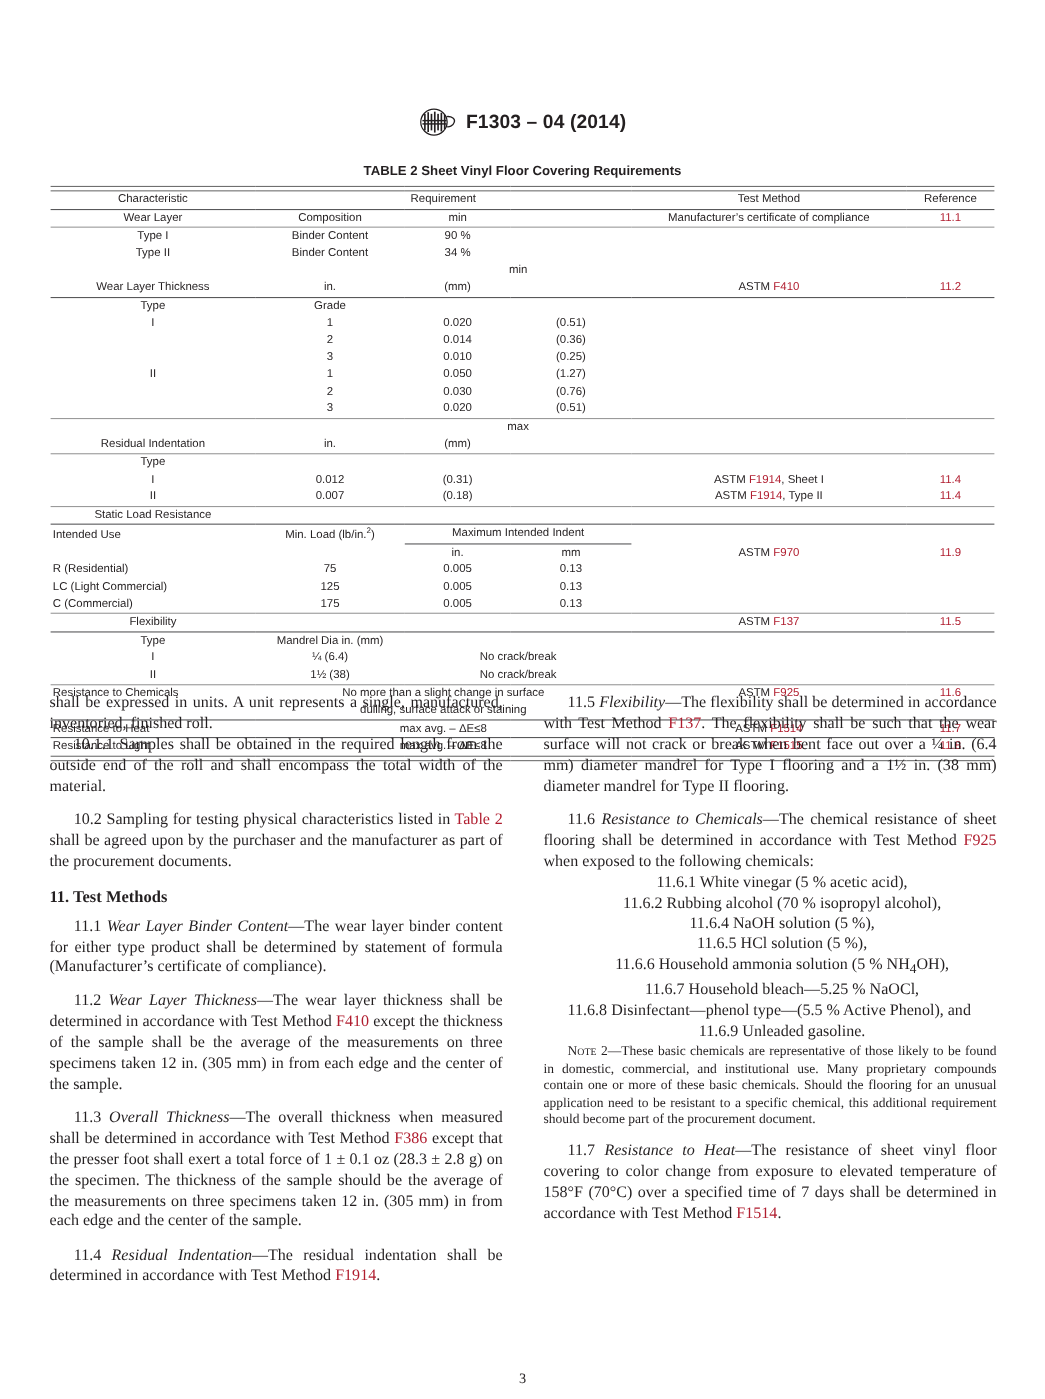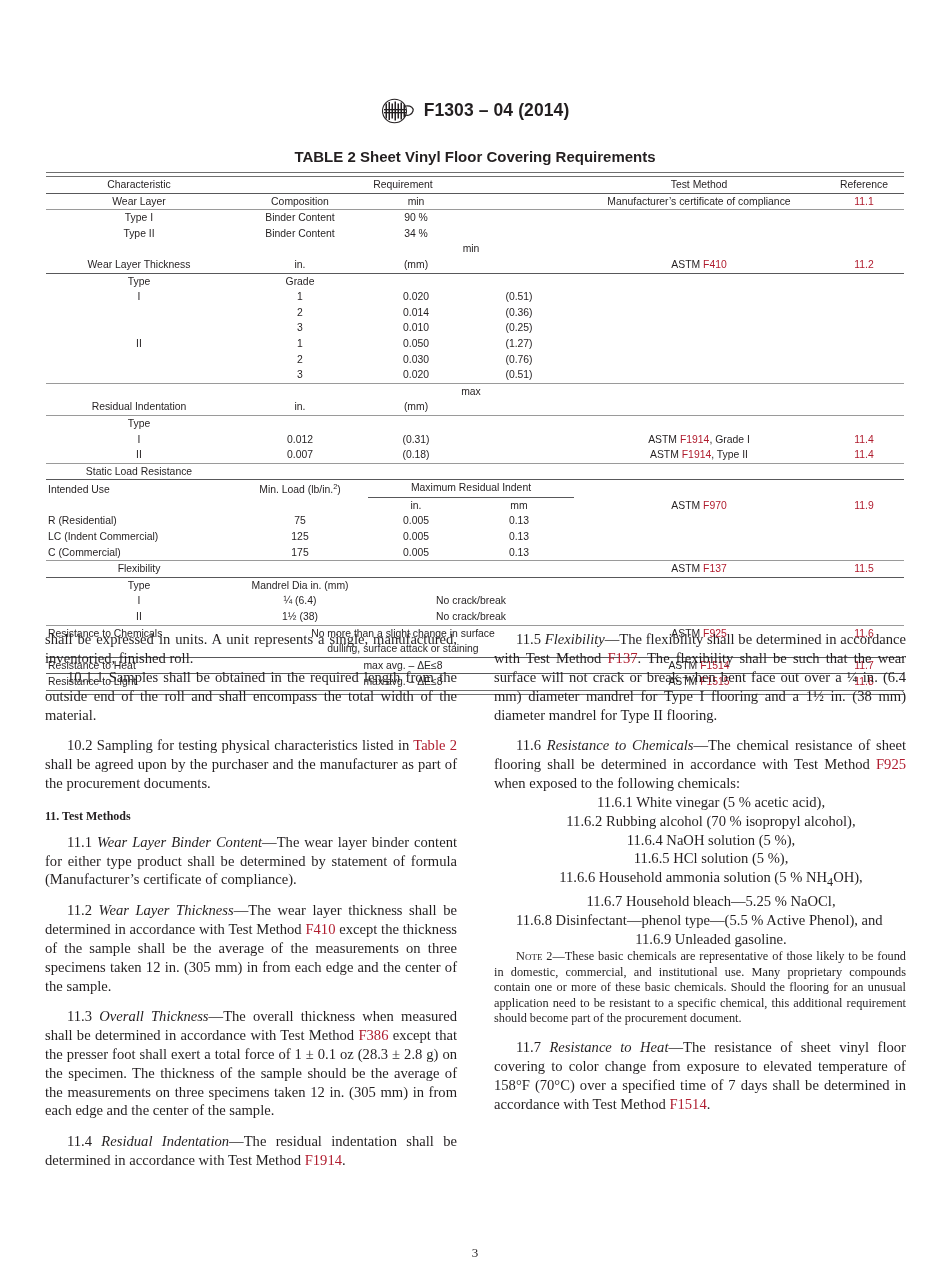--- a/index.html
+++ b/index.html
@@ -51,21 +51,21 @@
 
   
   .table-wrap {
     margin: 0 auto;
     width: 858px;
     padding-top: 22px;
   }
   .table-caption {
     font-family: "Liberation Sans", sans-serif;
     font-weight: bold;
-    font-size: 15px;
+    font-size: 12px;
     text-align: center;
     margin-bottom: 7px;
     color: #231f20;
   }
   table.t2 {
     width: 858px;
     border-collapse: collapse;
     font-family: Liberation Sans, sans-serif;
     font-size: 10.4px;
     color: #231f20;
@@ -141,21 +141,21 @@
     text-indent: 22px;
     text-align: justify;
     text-justify: inter-word;
     hyphens: auto;
   }
   .col p.noind { text-indent: 0; }
   .col p.gap { margin-top: 11.5px; }
   .col h3 {
     font-family: "Liberation Serif", serif;
     font-weight: bold;
-    font-size: 12px;
+    font-size: 15px;
     margin: 14px 0 7px 0;
     text-indent: 0;
     text-align: left;
   }
   .col .it { font-style: italic; }
   .col .lnk { color: #b01c2e; }
   .nolist p { text-indent: 22px; margin: 0; text-align: center; }
   .note {
     font-size: 12.3px;
     line-height: 15.6px;
@@ -372,21 +372,21 @@
             <td></td>
             <td></td>
             <td></td>
         </tr>
 
         <tr>
           <td class="ctr">I</td>
           <td class="ctr">0.012</td>
           <td class="ctr">(0.31)</td>
           <td></td>
-          <td class="ctr"><span>ASTM </span><span class="red">F1914</span><span>, Grade I</span></td>
+          <td class="ctr"><span>ASTM </span><span class="red">F1914</span><span>, Sheet I</span></td>
           <td class="refcell">11.4</td>
         </tr>
         <tr>
           <td class="ctr">II</td>
           <td class="ctr">0.007</td>
           <td class="ctr">(0.18)</td>
           <td></td>
           <td class="ctr"><span>ASTM </span><span class="red">F1914</span><span>, Type II</span></td>
           <td class="refcell">11.4</td>
         </tr>
@@ -403,21 +403,21 @@
             <td></td>
         </tr>
         <tr class="rule-thin">
             <td colspan="6"></td>
           </tr>
 
         <tr>
           <td class="lft">Intended Use</td>
           <td class="ctr"><span>Min. Load (lb/in.</span><sup>2</sup><span>)</span></td>
           <td class="ctr" colspan="2">
-              <span class="underline-span">Maximum Residual Indent</span>
+              <span class="underline-span">Maximum Intended Indent</span>
             </td>
           <td></td>
             <td></td>
         </tr>
 
         <tr>
           <td></td>
             <td></td>
           <td class="ctr">in.</td>
           <td class="ctr">mm</td>
@@ -427,21 +427,21 @@
 
         <tr>
           <td class="lft">R (Residential)</td>
           <td class="ctr">75</td>
           <td class="ctr">0.005</td>
           <td class="ctr">0.13</td>
           <td></td>
             <td></td>
         </tr>
         <tr>
-          <td class="lft">LC (Indent Commercial)</td>
+          <td class="lft">LC (Light Commercial)</td>
           <td class="ctr">125</td>
           <td class="ctr">0.005</td>
           <td class="ctr">0.13</td>
           <td></td>
             <td></td>
         </tr>
         <tr>
           <td class="lft">C (Commercial)</td>
           <td class="ctr">175</td>
           <td class="ctr">0.005</td>

